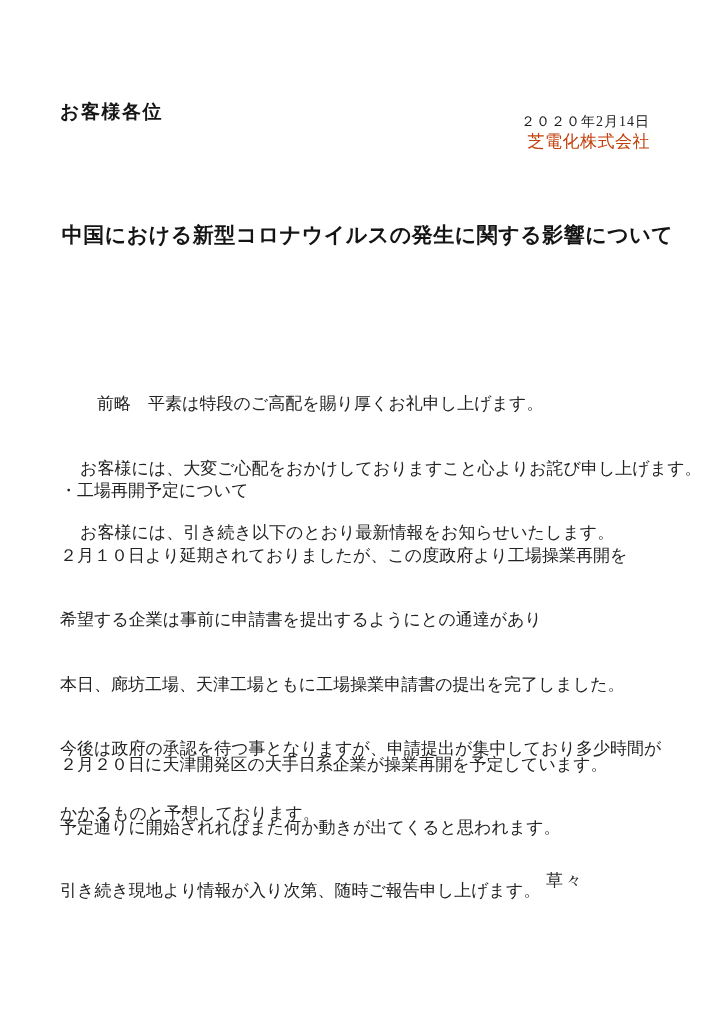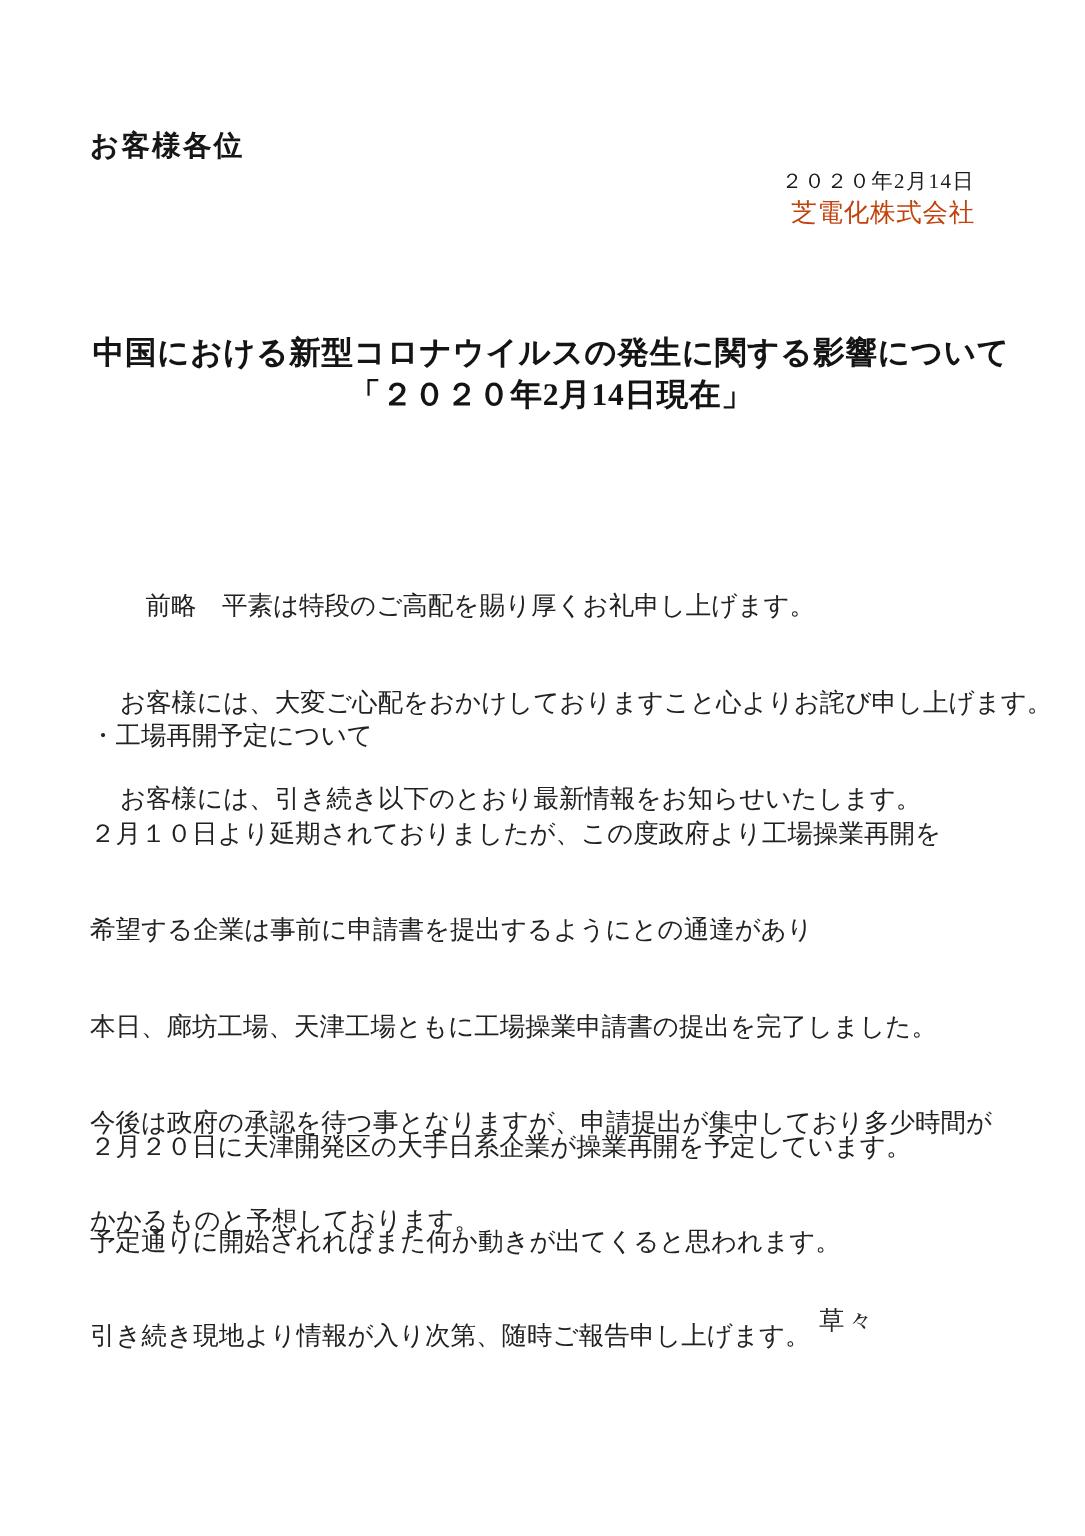--- a/index.html
+++ b/index.html
@@ -12,21 +12,21 @@
     width: 723px;
     height: 1024px;
     background: #ffffff;
     color: #1e1e1e;
     font-family: "Liberation Serif", "DejaVu Serif", serif;
     overflow: hidden;
   }
   .salutation {
     position: absolute;
     left: 60px;
-    top: 84px;
+    top: 99px;
     font-size: 19px;
     font-weight: bold;
     letter-spacing: 1.5px;
     color: #161616;
   }
   .header-right {
     position: absolute;
     right: 73px;
     top: 113px;
     text-align: right;
@@ -87,21 +87,20 @@
 
   <div class="salutation">お客様各位</div>
 
   <div class="header-right">
     <div class="date-line">２０２０年2月14日</div>
     <div class="company-line">芝電化株式会社</div>
   </div>
 
   <div class="title-block">
     <div>中国における新型コロナウイルスの発生に関する影響について</div>
-    <div>「２０２０年2月14日現在」</div>
   </div>
 
   <div class="body-section sec-intro">
     <div class="line">　前略　平素は特段のご高配を賜り厚くお礼申し上げます。</div>
     <div class="line">お客様には、大変ご心配をおかけしておりますこと心よりお詫び申し上げます。</div>
     <div class="line">お客様には、引き続き以下のとおり最新情報をお知らせいたします。</div>
   </div>
 
   <div class="body-section sec-factory">
     <div class="line">・工場再開予定について</div>

